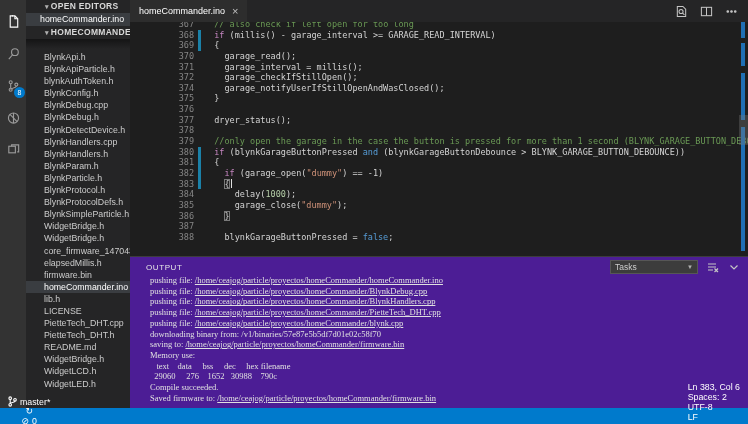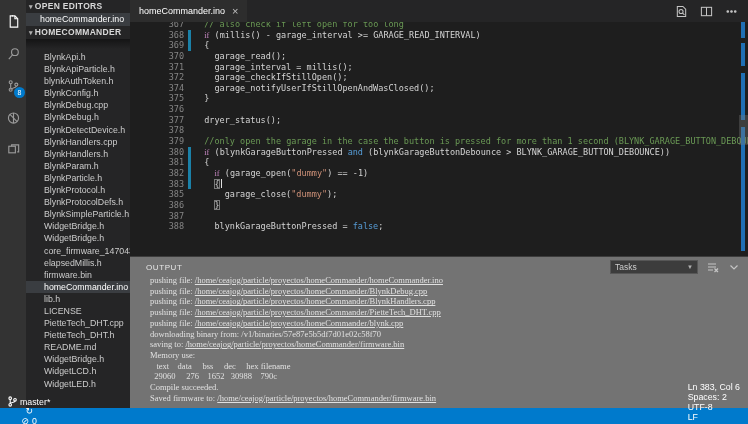--- a/index.html
+++ b/index.html
@@ -12,21 +12,21 @@
   .activitybar { width:26px; background:#333333; display:flex; flex-direction:column; align-items:center; padding-top:6px; flex:none; }
   .ab-item { width:26px; height:32px; display:flex; align-items:center; justify-content:center; position:relative; cursor:pointer; }
   .ab-item svg { stroke:#9b9b9b; fill:none; stroke-width:1.2; }
   .ab-item.active svg { stroke:#ffffff; }
   .ab-badge { position:absolute; right:1px; bottom:4px; min-width:11px; height:11px; border-radius:6px;
               background:#007acc; color:#fff; font-size:7px; line-height:11px; text-align:center; padding:0 2px; }
 
   
   .sidebar { width:104px; background:#252526; flex:none; display:flex; flex-direction:column; overflow:hidden; }
   .sb-title { height:20px; line-height:22px; padding-left:13px; font-size:8px; letter-spacing:.6px; color:#b9b9b9; }
-  .sec-head { height:13px; line-height:13px; font-size:8.5px; font-weight:bold; color:#d8d8d8; padding-left:3px;
+  .sec-head { height:13px; line-height:13px; font-size:8.5px; font-weight:bold; color:#d8d8d8; padding-left:19px;
               letter-spacing:.3px; display:flex; align-items:center; cursor:pointer;text-align:right; }
   .sec-head .chev { font-size:7px; color:#b0b0b0; margin-right:2px; }
   .oe-item, .tree-item { height:13px; line-height:13px; font-size:8.8px; color:#cccccc; padding-left:14px;
                          white-space:nowrap; overflow:hidden; cursor:pointer; }
   .oe-item.sel, .tree-item.sel { background:#3a3d41; color:#ffffff; }
   .tree { flex:1; position:relative; padding-top:12px; overflow:hidden; }
   .tree::before { content:""; position:absolute; top:0; left:0; right:0; height:10px;
                   background:linear-gradient(rgba(0,0,0,.45), rgba(0,0,0,0)); pointer-events:none; }
   .tree-item { height:12.1px; line-height:12.1px; padding-left:18px; }
 
@@ -34,40 +34,40 @@
   .editor-col { flex:1; min-width:0; display:flex; flex-direction:column; }
   .tabbar { height:22px; background:#252526; display:flex; align-items:stretch; flex:none; }
   .tab { background:#2d2d2d; display:flex; align-items:center; padding:0 9px; cursor:pointer; }
   .tab-label { font-size:9px; color:#ffffff; }
   .tab-close { font-size:11px; color:#c0c0c0; margin-left:7px; cursor:pointer; }
   .tab-actions { margin-left:auto; display:flex; align-items:center; gap:12px; padding-right:10px; }
   .tab-actions .ticon { color:#c5c5c5; cursor:pointer; display:flex; }
   .tab-actions svg { stroke:#c5c5c5; fill:none; stroke-width:1.1; }
 
   .editor { flex:1; position:relative; overflow:hidden; background:#1e1e1e; }
-  .code { position:absolute; top:-3px; left:8px; right:0; font-family:"DejaVu Sans Mono", monospace;
+  .code { position:absolute; top:-3px; left:18px; right:0; font-family:"DejaVu Sans Mono", monospace;
           font-size:8.5px; }
   .line { height:10.65px; line-height:10.65px; display:flex; position:relative; white-space:pre; }
   .ln { width:46px; flex:none; text-align:right; color:#858585; }
   .modbar { position:absolute; left:50px; top:0; bottom:0; width:3px; background:#1b81a8; }
   .ctext { margin-left:10px; color:#d4d4d4; }
   .ctext span.cm { color:#6a9955; }
-  .ctext span.kw { color:#c586c0;font-family:Liberation Serif, serif; }
+  .ctext span.kw { color:#c586c0; }
   .ctext span.kb { color:#569cd6; }
   .ctext span.st { color:#ce9178; }
   .ctext span.nu { color:#b5cea8; }
   .ctext span.bm { outline:1px solid #7a7a7a; outline-offset:-1px; }
   .cursor { display:inline-block; width:1px; height:9px; background:#e0e0e0; vertical-align:-1px; margin-left:1px; }
 
   .ruler { position:absolute; top:0; right:0; bottom:0; width:9px; }
   .ruler .seg { position:absolute; right:3px; width:4px; background:#1f6fb4; }
   .sb-thumb { position:absolute; right:0; width:9px; top:93px; height:30px; background:rgba(121,121,121,.35); }
 
   
-  .panel { height:152px; flex:none; border-top:1px solid #3c3c3c; display:flex; flex-direction:column; overflow:hidden; background:#737373; }
+  .panel { height:152px; flex:none; border-top:1px solid #3c3c3c; display:flex; flex-direction:column; overflow:hidden; background:#4c1d95; }
   .panel-head { height:20px; flex:none; display:flex; align-items:center; padding:0 8px 0 16px; }
   .panel-title { font-size:8px; letter-spacing:.6px; color:#e7e7e7; }
   .panel-right { margin-left:auto; display:flex; align-items:center; gap:9px; }
   .chan-select { width:88px; height:14px; background:#3c3c3c; border:1px solid #565656; color:#cccccc;
                  font-size:8.5px; display:flex; align-items:center; padding:0 4px; cursor:pointer; }
   .chan-select .cs-arrow { margin-left:auto; font-size:6px; color:#b0b0b0; }
   .picon { display:flex; cursor:pointer; }
   .picon svg { stroke:#c5c5c5; fill:none; stroke-width:1.2; }
   .panel-body { flex:1; overflow:hidden; margin-top:-2px; }
   .out-line { font-family:Liberation Serif, serif; font-size:8.5px; line-height:10.7px;
@@ -211,20 +211,21 @@
             <div class="line"><span class="ln">374</span><span class="ctext"><span class="pl">    garage_notifyUserIfStillOpenAndWasClosed();</span></span></div>
             <div class="line"><span class="ln">375</span><span class="ctext"><span class="pl">  }</span></span></div>
             <div class="line"><span class="ln">376</span><span class="ctext"></span></div>
             <div class="line"><span class="ln">377</span><span class="ctext"><span class="pl">  dryer_status();</span></span></div>
             <div class="line"><span class="ln">378</span><span class="ctext"></span></div>
             <div class="line"><span class="ln">379</span><span class="ctext"><span class="pl">  </span><span class="cm">//only open the garage in the case the button is pressed for more than 1 second (BLYNK_GARAGE_BUTTON_DEBOUNCE)</span></span></div>
             <div class="line"><span class="ln">380</span><span class="modbar"></span><span class="ctext"><span class="pl">  </span><span class="kw">if</span><span class="pl"> (blynkGarageButtonPressed </span><span class="kb">and</span><span class="pl"> (blynkGarageButtonDebounce &gt; BLYNK_GARAGE_BUTTON_DEBOUNCE))</span></span></div>
             <div class="line"><span class="ln">381</span><span class="modbar"></span><span class="ctext"><span class="pl">  {</span></span></div>
             <div class="line"><span class="ln">382</span><span class="modbar"></span><span class="ctext"><span class="pl">    </span><span class="kw">if</span><span class="pl"> (garage_open(</span><span class="st">"dummy"</span><span class="pl">) == -1)</span></span></div>
             <div class="line"><span class="ln">383</span><span class="modbar"></span><span class="ctext"><span class="pl">    </span><span class="bm">{</span><span class="cursor"></span></span></div>
+            <div class="line"><span class="ln">384</span><span class="ctext"><span class="pl">      delay(</span><span class="nu">1000</span><span class="pl">);</span></span></div>
             <div class="line"><span class="ln">385</span><span class="ctext"><span class="pl">      garage_close(</span><span class="st">"dummy"</span><span class="pl">);</span></span></div>
             <div class="line"><span class="ln">386</span><span class="ctext"><span class="pl">    </span><span class="bm">}</span></span></div>
             <div class="line"><span class="ln">387</span><span class="ctext"></span></div>
             <div class="line"><span class="ln">388</span><span class="ctext"><span class="pl">    blynkGarageButtonPressed = </span><span class="kb">false</span><span class="pl">;</span></span></div>
           </div>
         <div class="ruler">
           <div class="seg" style="top:0%;height:7%"></div>
           <div class="seg" style="top:9%;height:10%"></div>
           <div class="seg" style="top:22%;height:20%"></div>
           <div class="seg" style="top:45%;height:53%"></div>

